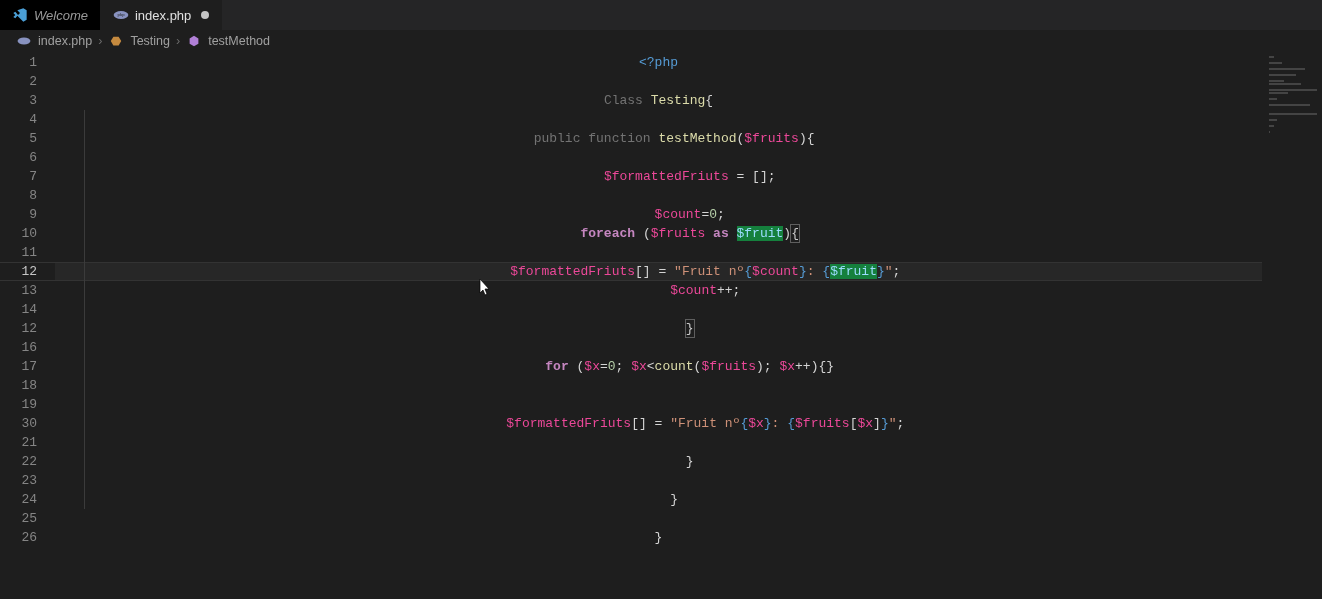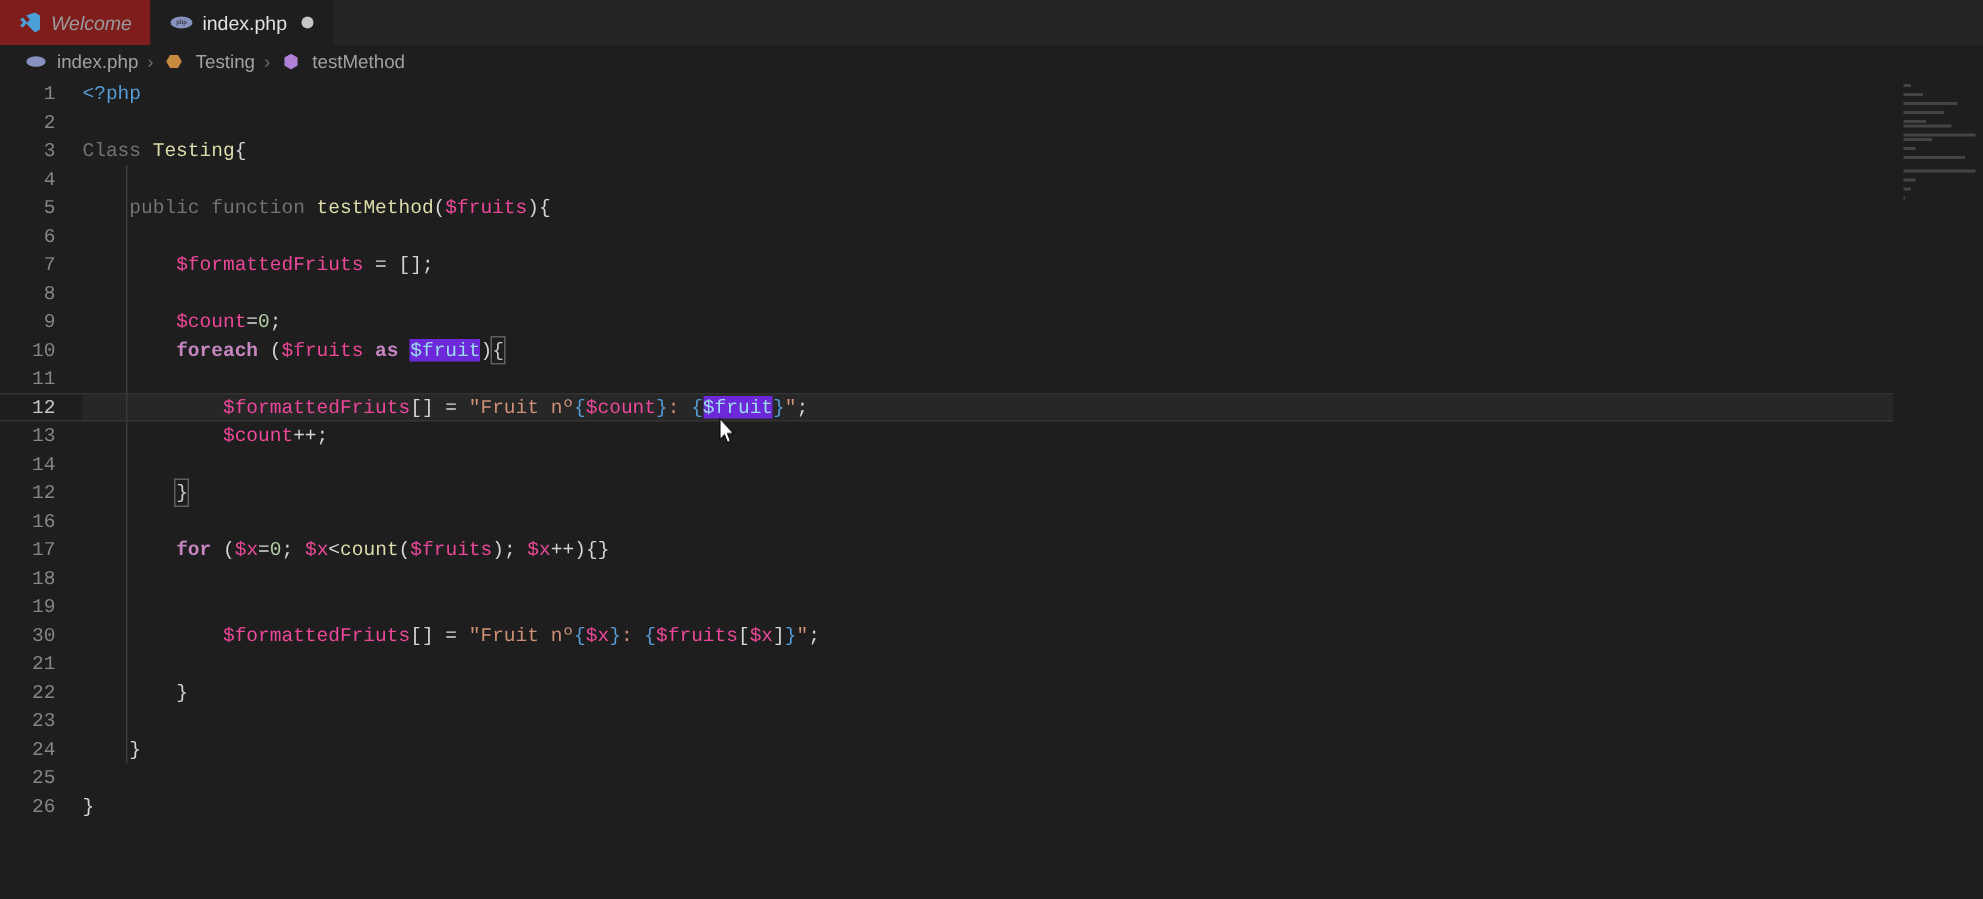--- a/index.html
+++ b/index.html
@@ -17,21 +17,21 @@
     height: 30px;
     background: #252526;
     display: flex;
     align-items: stretch;
   }
   .tab {
     display: flex;
     align-items: center;
     padding: 0 12px;
     gap: 6px;
-    background: #7f1d1d;
+    background: #000000;
     color: #9a9a9a;
     border-right: 1px solid #1e1e1e;
     font-size: 13px;
     cursor: pointer;
     position: relative;
   }
   .tab.active {
     background: #1e1e1e;
     color: #e0e0e0;
   }
@@ -68,20 +68,21 @@
     user-select: none;
     padding-top: 1px;
   }
   .gutter .ln { height: 19px; }
   .gutter .ln.current { color: #c6c6c6; }
   .code {
     flex: 1;
     white-space: pre;
     padding-top: 1px;
     position: relative;
+    text-align: center;
   }
   .line { height: 19px; position: relative; }
   .line.current { background: #272727; }
   .line.current::before {
     content:""; position:absolute; left:-55px; right:0; top:0; bottom:0; border-top:1px solid #333; border-bottom:1px solid #333;
     pointer-events:none;
   }
   .indent-guide { position:absolute; top:0; bottom:0; border-left:1px solid #3b3b3b; }
   .ig1 { left: 29px; }  
 
@@ -94,21 +95,21 @@
   }
   .minimap .mm-block { position:absolute; left:6px; height:2px; background:#444; }
   .t-keyword2, .t-control { color: #c586c0; font-weight: bold; }
   .t-class, .t-func { color: #dcdcaa; }
   .t-var { color: #ec4899; }
   .t-str { color: #ce9178; }
   .t-num { color: #b5cea8; }
   .t-punc { color: #d4d4d4; }
   .t-decl { color: #737373; }
   .t-php  { color: #569cd6; }
-  .t-hlvar { background: #6d28d9; color:#9cdcfe; }
+  .t-hlvar { background: #15803d; color:#9cdcfe; }
   .t-matchbracket { border:1px solid #5f5f5f; margin:-1px; display:inline-block; line-height:17px;}
   .t-strbrace { color: #569cd6; }
 </style>
 </head>
 <body>
 
 <div class="tabbar">
   <div class="tab">
     <span class="tab-icon">
       <svg viewBox="0 0 24 24" width="16" height="16">

